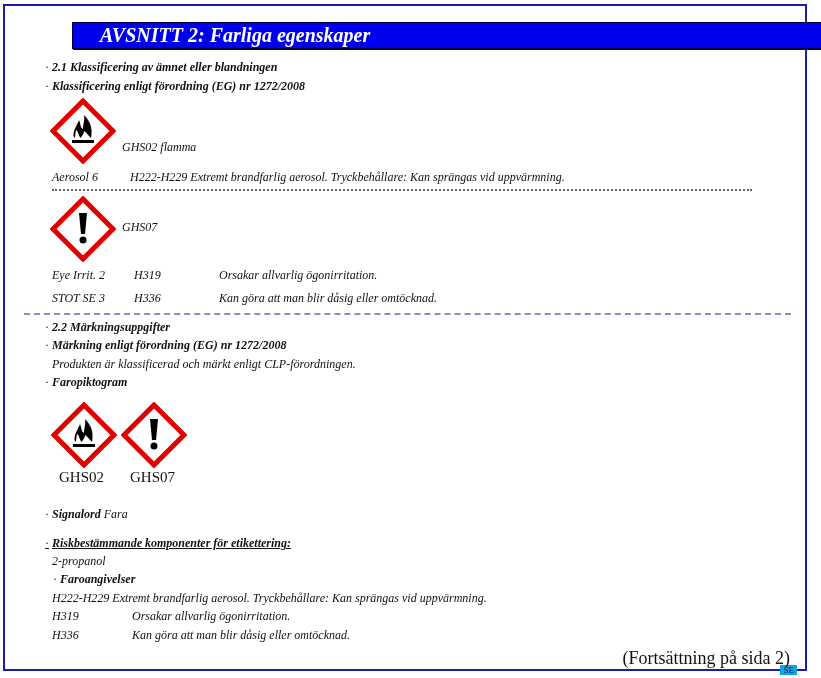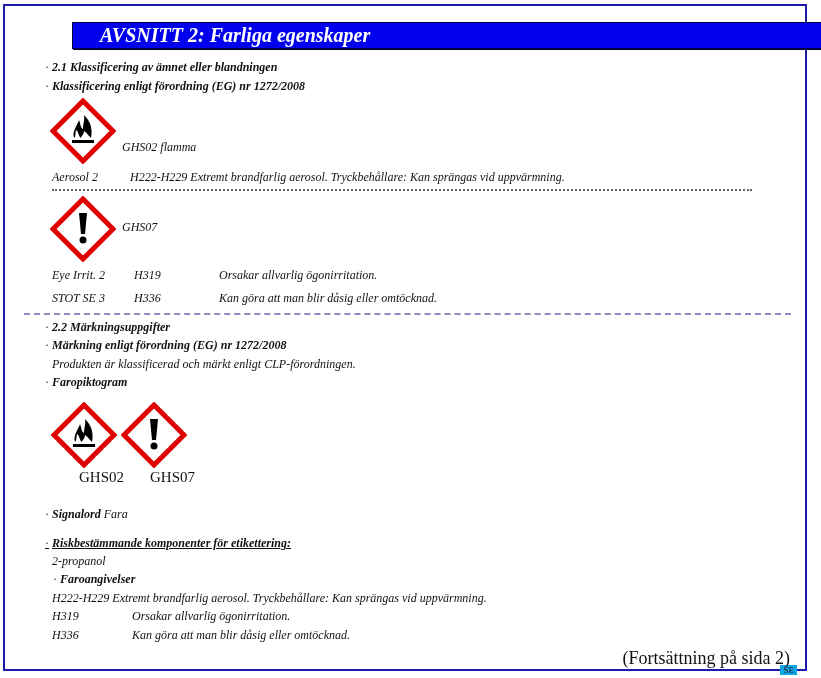--- a/index.html
+++ b/index.html
@@ -17,21 +17,21 @@
   .line { position: absolute; left: 45px; font-size: 12px; white-space: nowrap; }
   .b { font-weight: bold; font-style: italic; }
   .i { font-style: italic; }
   .dot { font-weight: normal; font-style: normal; margin-right: 3px; }
   .pict { position: absolute; width: 66px; height: 66px; }
   .pict svg { width: 66px; height: 66px; display: block; }
   .dotted { position: absolute; left: 52px; width: 700px; height: 0;
             border-top: 2px dotted #666; }
   .dashed { position: absolute; left: 24px; width: 767px; height: 0;
             border-top: 2px dashed #8c8cc8; }
-  .pcap { position: absolute; font-size: 15px; margin-left: 20px; }
+  .pcap { position: absolute; font-size: 15px; }
   .foot { position: absolute; right: 31px; top: 648px; font-size: 18px; }
 </style>
 </head>
 <body>
 
 <div class="frame"></div>
 <span class="se-tag">SE</span>
 
 <div class="header-bar">
   <span>AVSNITT 2: Farliga egenskaper</span>
@@ -43,21 +43,21 @@
 <div class="pict" style="left:50px; top:98px;">
   <svg viewBox="0 0 66 66">
       <polygon points="33,3 63,33 33,63 3,33" fill="#fff" stroke="#e00000" stroke-width="5"></polygon>
     <path d="M24 40 C22 33 27 28 29 22 C31 27 30 29 33 31 C33 26 35 22 34 17 C40 23 43 30 41 40 C38 37 37 35 34 33 C34 37 31 38 31 40 C28 38 29 34 26 32 C25 36 26 38 24 40 Z" fill="#000"></path>
     <rect x="22" y="42" width="22" height="3" fill="#000"></rect>
     </svg>
 </div>
 <div class="line i" style="left:122px; top:140px;">GHS02 flamma</div>
 
 <div class="line i" style="left:52px; top:170px;">
-  <span style="display:inline-block;width:78px;">Aerosol 2</span><span>H222-H229</span> <span>Extremt brandfarlig aerosol. Tryckbehållare: Kan sprängas vid uppvärmning.</span>
+  <span style="display:inline-block;width:78px;">Aerosol 6</span><span>H222-H229</span> <span>Extremt brandfarlig aerosol. Tryckbehållare: Kan sprängas vid uppvärmning.</span>
 </div>
 <div class="dotted" style="top:189px;"></div>
 
 <div class="pict" style="left:50px; top:196px;">
   <svg viewBox="0 0 66 66">
       <polygon points="33,3 63,33 33,63 3,33" fill="#fff" stroke="#e00000" stroke-width="5"></polygon>
     <path d="M29 17 L37 17 L35 38 L31 38 Z" fill="#000"></path>
       <circle cx="33" cy="44" r="3.5" fill="#000"></circle>
     </svg>
 </div>

